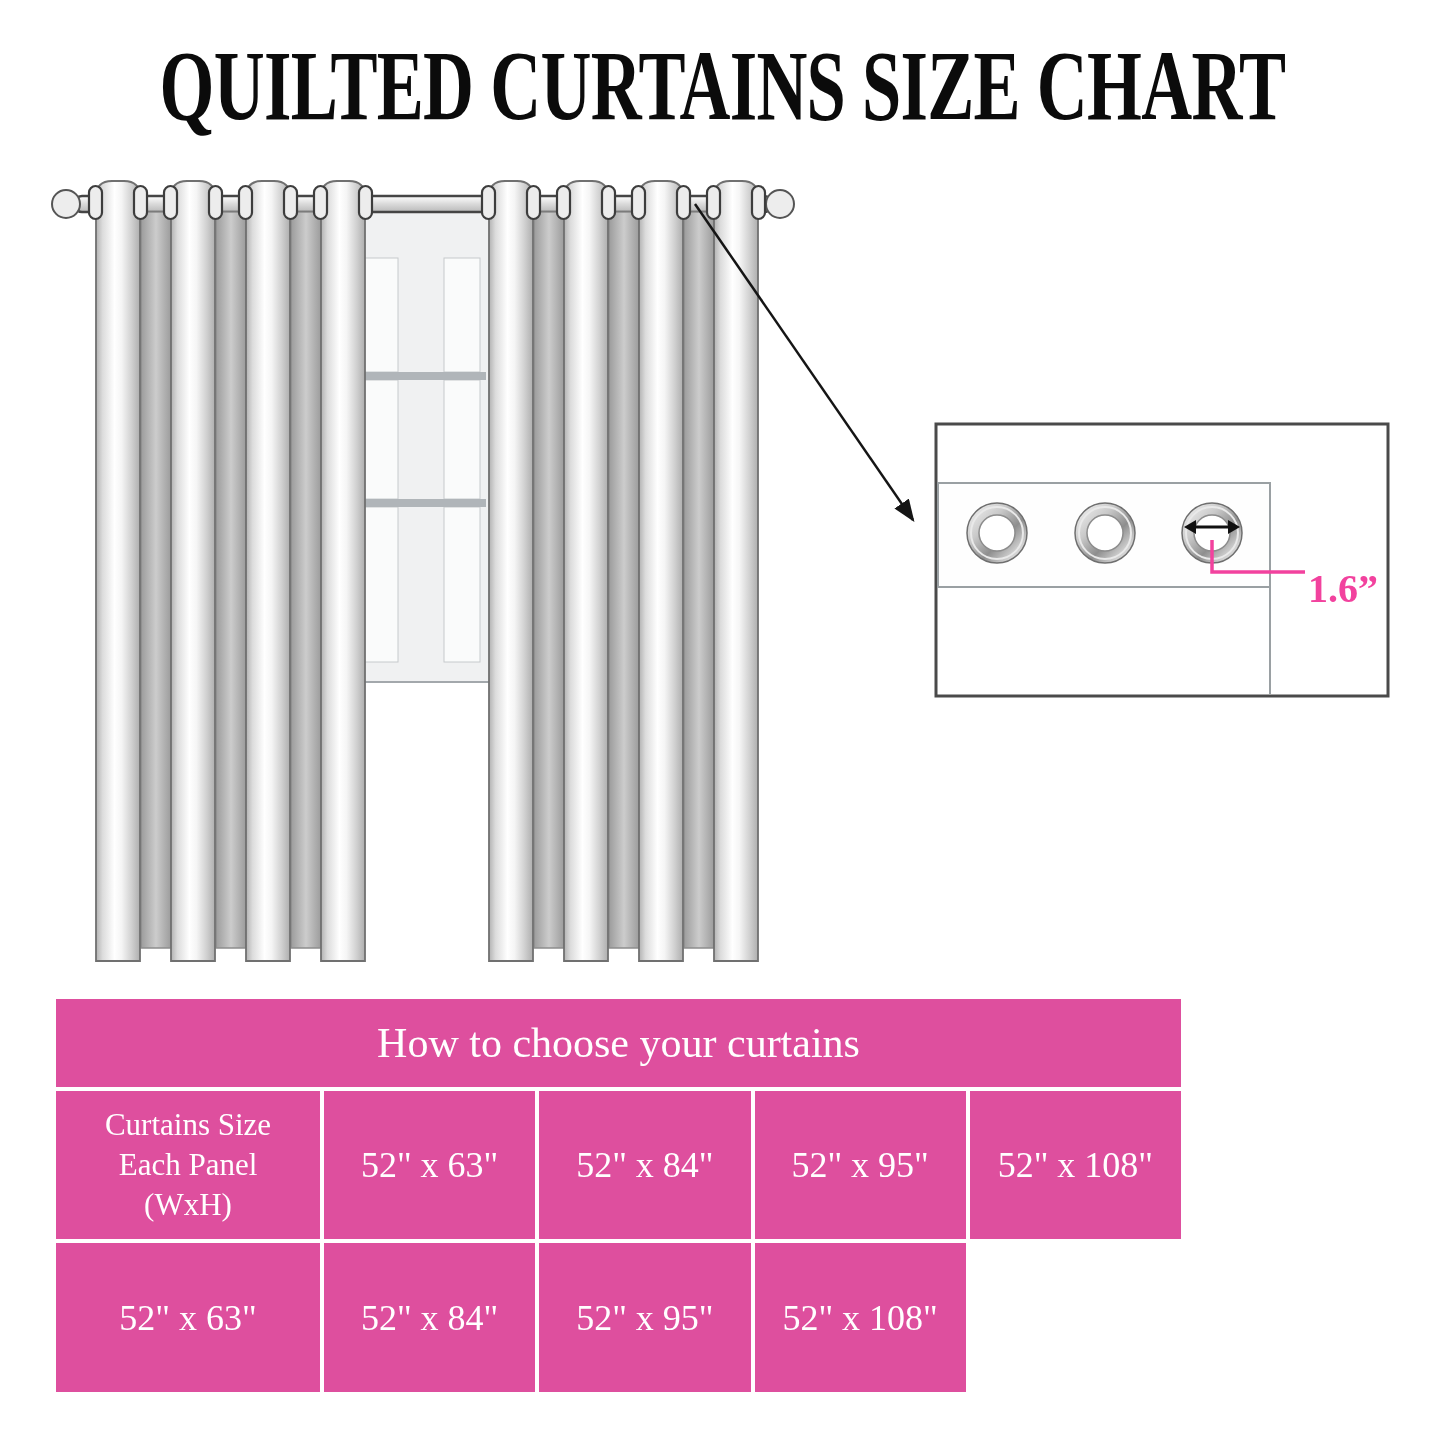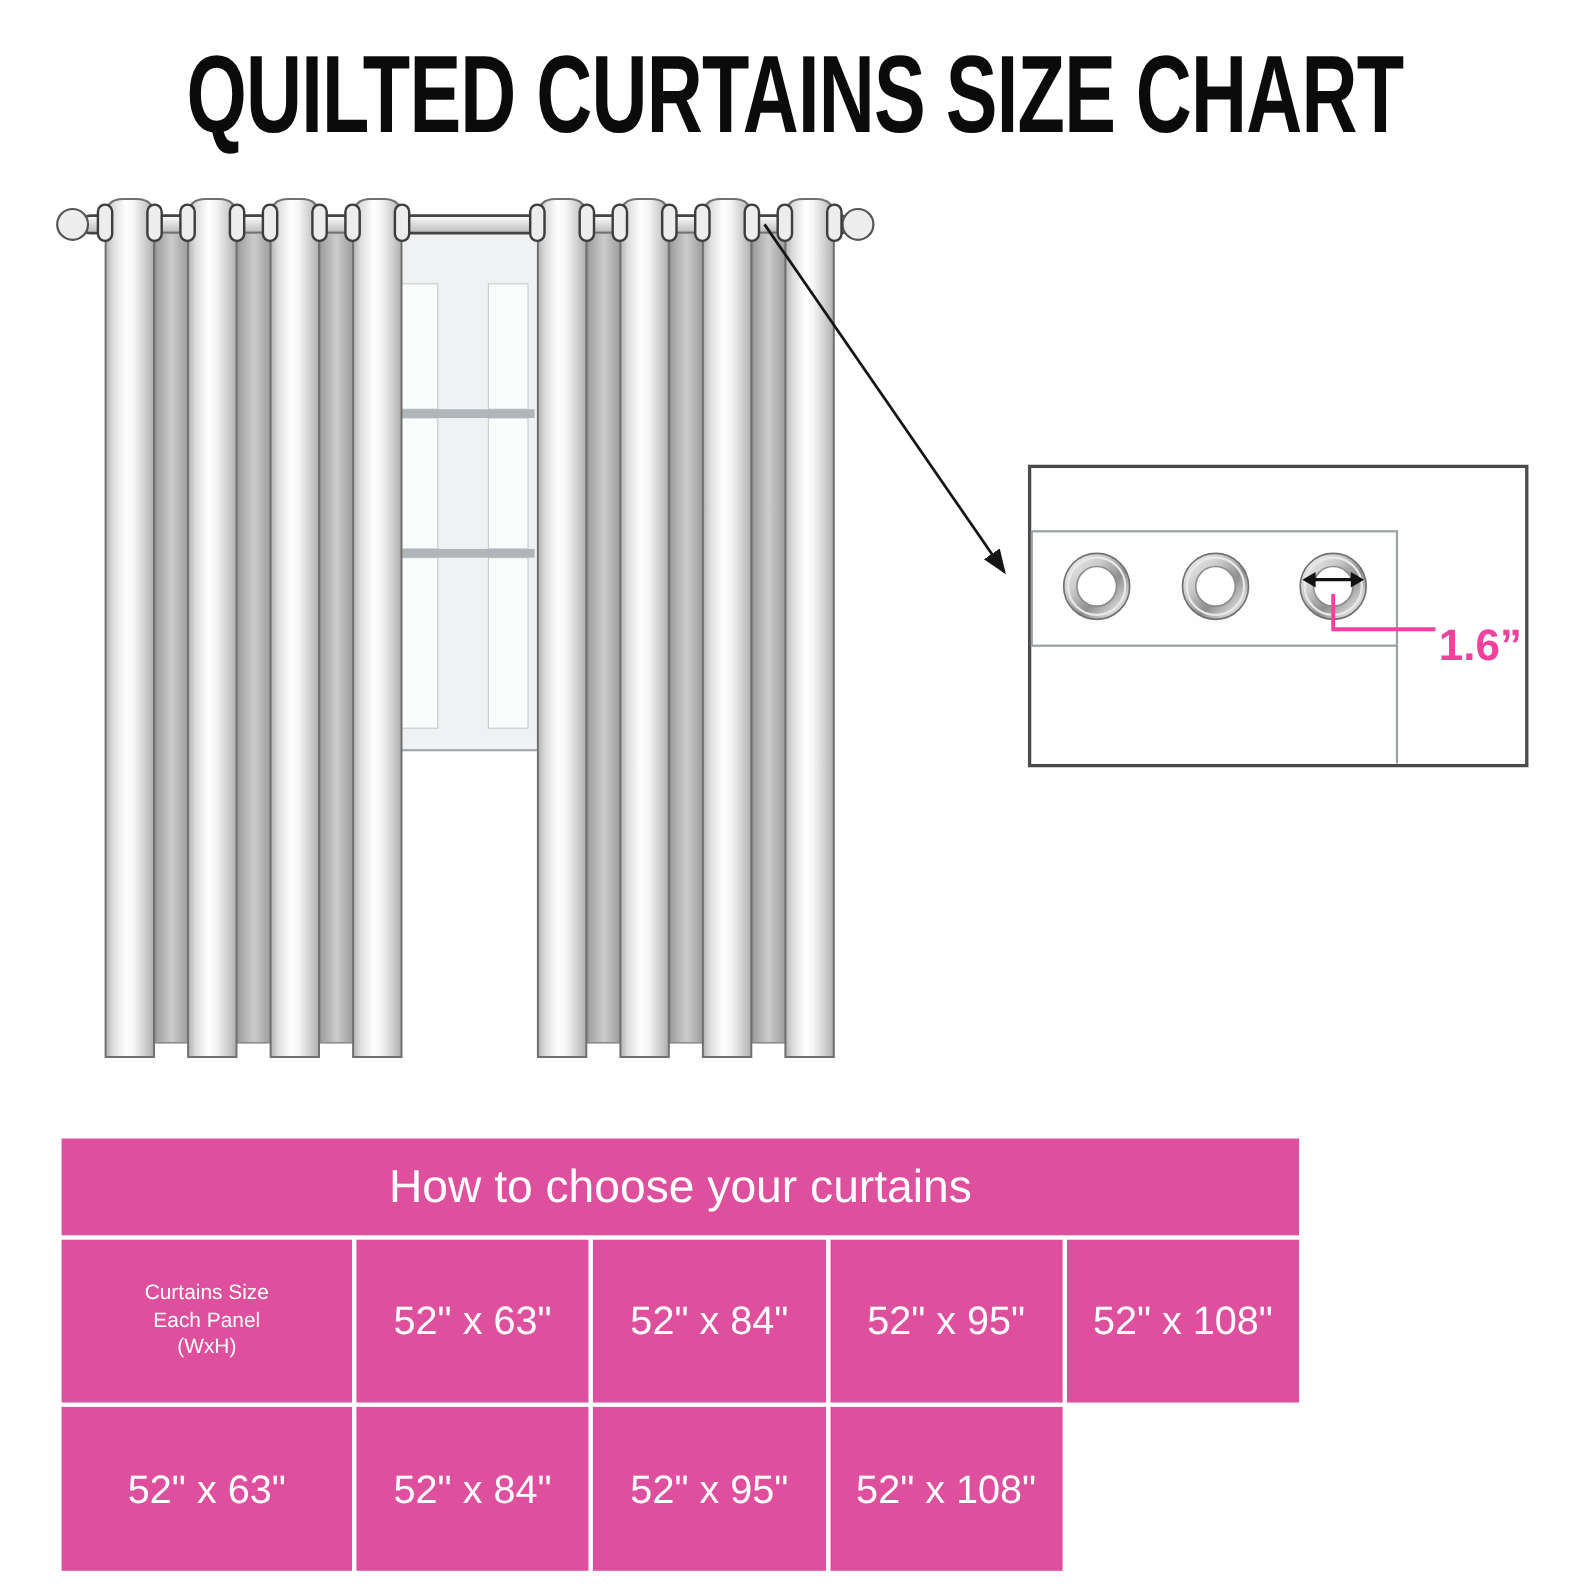--- a/index.html
+++ b/index.html
@@ -5,21 +5,21 @@
   :root{
     --accent-pink:#F2429E;
     --table-pink:#DE4F9E;
     --title-black:#0b0b0b;
     --text-white:#ffffff;
   }
   html,body{margin:0;padding:0;background:#ffffff;}
   .stage{
     position:relative;width:1445px;height:1445px;margin:0 auto;
     background:#ffffff;overflow:hidden;
-    font-family:Liberation Sans, sans-serif;
+    font-family:Liberation Serif, serif;
   }
   
   .title-wrap{
     position:absolute;left:0;top:36px;width:1445px;
     display:flex;justify-content:center;
   }
   .title{
     font-size:100px;font-weight:700;line-height:1;color:var(--title-black,#0b0b0b);
     white-space:nowrap;letter-spacing:-1px;
     transform:scaleX(0.705);transform-origin:center;
@@ -37,40 +37,40 @@
     transform:scaleX(0.80);transform-origin:center;
   }
   .dim-label{
     position:absolute;left:1308px;top:546px;
     font-size:40px;font-weight:700;color:var(--accent-pink,#F2429E);
     white-space:nowrap;
     margin-top:19px;
   }
   
   .size-table{
-    position:absolute;left:56px;top:1035px;width:1125px;height:393px;
+    position:absolute;left:56px;top:999px;width:1125px;height:393px;
     display:grid;
     grid-template-columns:264px 1fr 1fr 1fr 1fr;
     grid-template-rows:88px 148px 149px;
     gap:4px;
     color:var(--text-white,#ffffff);
   }
   .size-table .thead{
     grid-column:1 / -1;
     background:var(--table-pink,#DE4F9E);
     display:flex;align-items:center;justify-content:center;
     font-size:42px;font-weight:400;
   }
   .size-table .cell{
     background:var(--table-pink,#DE4F9E);
     display:flex;align-items:center;justify-content:center;
     text-align:center;
   }
   .size-table .label{
-    font-size:19px;line-height:1.3;white-space:pre-line;
+    font-size:31px;line-height:1.3;white-space:pre-line;
   }
   .size-table .val{
     font-size:36px;
   }
 </style>
 </head>
 <body>
 
 <div class="stage">
 

